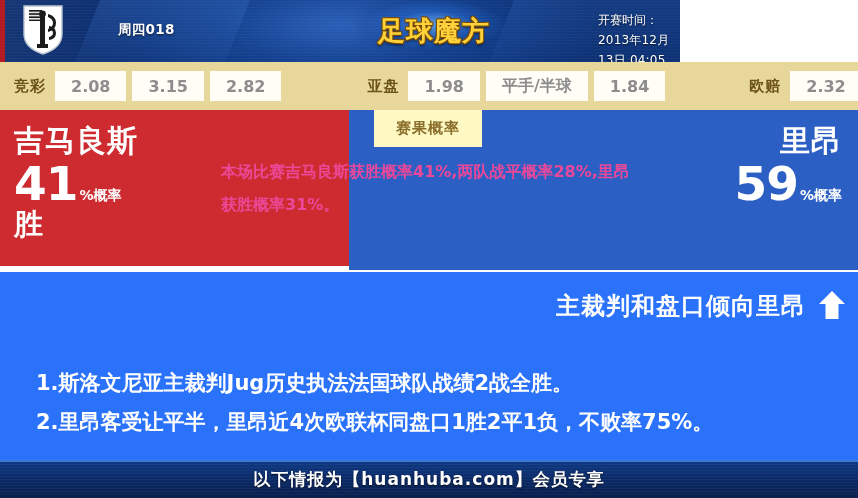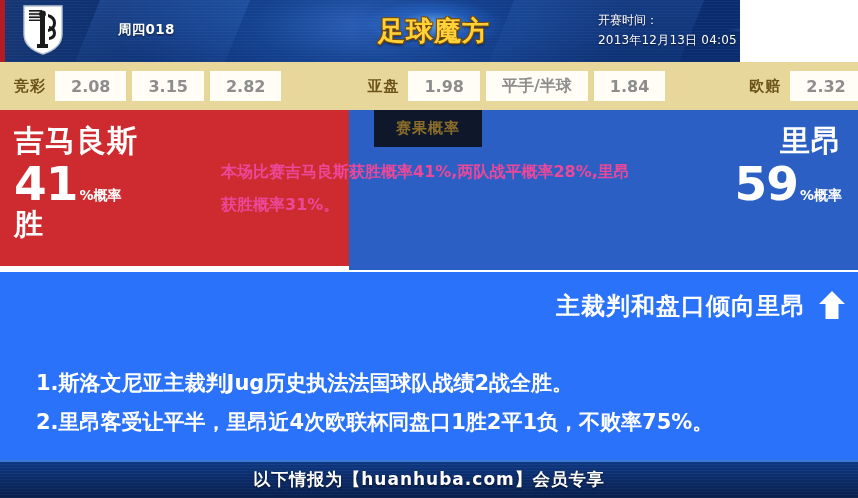--- a/index.html
+++ b/index.html
@@ -11,21 +11,21 @@
   }
   #page {
     position: relative;
     width: 858px; height: 498px;
     background: #ffffff;
   }
 
   
   .header {
     position: absolute; left: 0; top: 0;
-    width: 740px; height: 62px;
+    width: 680px; height: 62px;
     background:
       linear-gradient(100deg, rgba(255,255,255,0.05) 0%, rgba(255,255,255,0.00) 22%),
       radial-gradient(ellipse 260px 90px at 50% 40%, #2a5fb8 0%, #14418f 45%, #0a2c6e 100%),
       linear-gradient(180deg, #0d3478 0%, #0a2a63 55%, #07204e 100%);
     overflow: hidden;
   }
   .header:before {
     content: "";
     position: absolute; inset: 0;
     background: repeating-linear-gradient(0deg, rgba(255,255,255,0.035) 0px, rgba(255,255,255,0.035) 1px, rgba(0,0,0,0) 1px, rgba(0,0,0,0) 3px);
@@ -156,21 +156,21 @@
     font-size: 14px; font-weight: 700; margin-left: 2px;
     vertical-align: baseline;
   }
   .tb-result {
     font-size: 29px; font-weight: 700; letter-spacing: 1px; display: block;
   }
 
   .prob-tab {
     position: absolute; left: 374px; top: 110px;
     width: 108px; height: 37px;
-    background: #0f172a;
+    background: #fef9c3;
     display: flex; align-items: center; justify-content: center;
     color: #8a6d2a; font-size: 15px; font-weight: 700;
     letter-spacing: 1px;
   }
 
   .prob-desc {
     position: absolute; left: 221px; top: 155px;
     width: 420px;
     color: #ec4899; font-size: 16px; font-weight: 700;
     line-height: 33px; letter-spacing: 0px;

